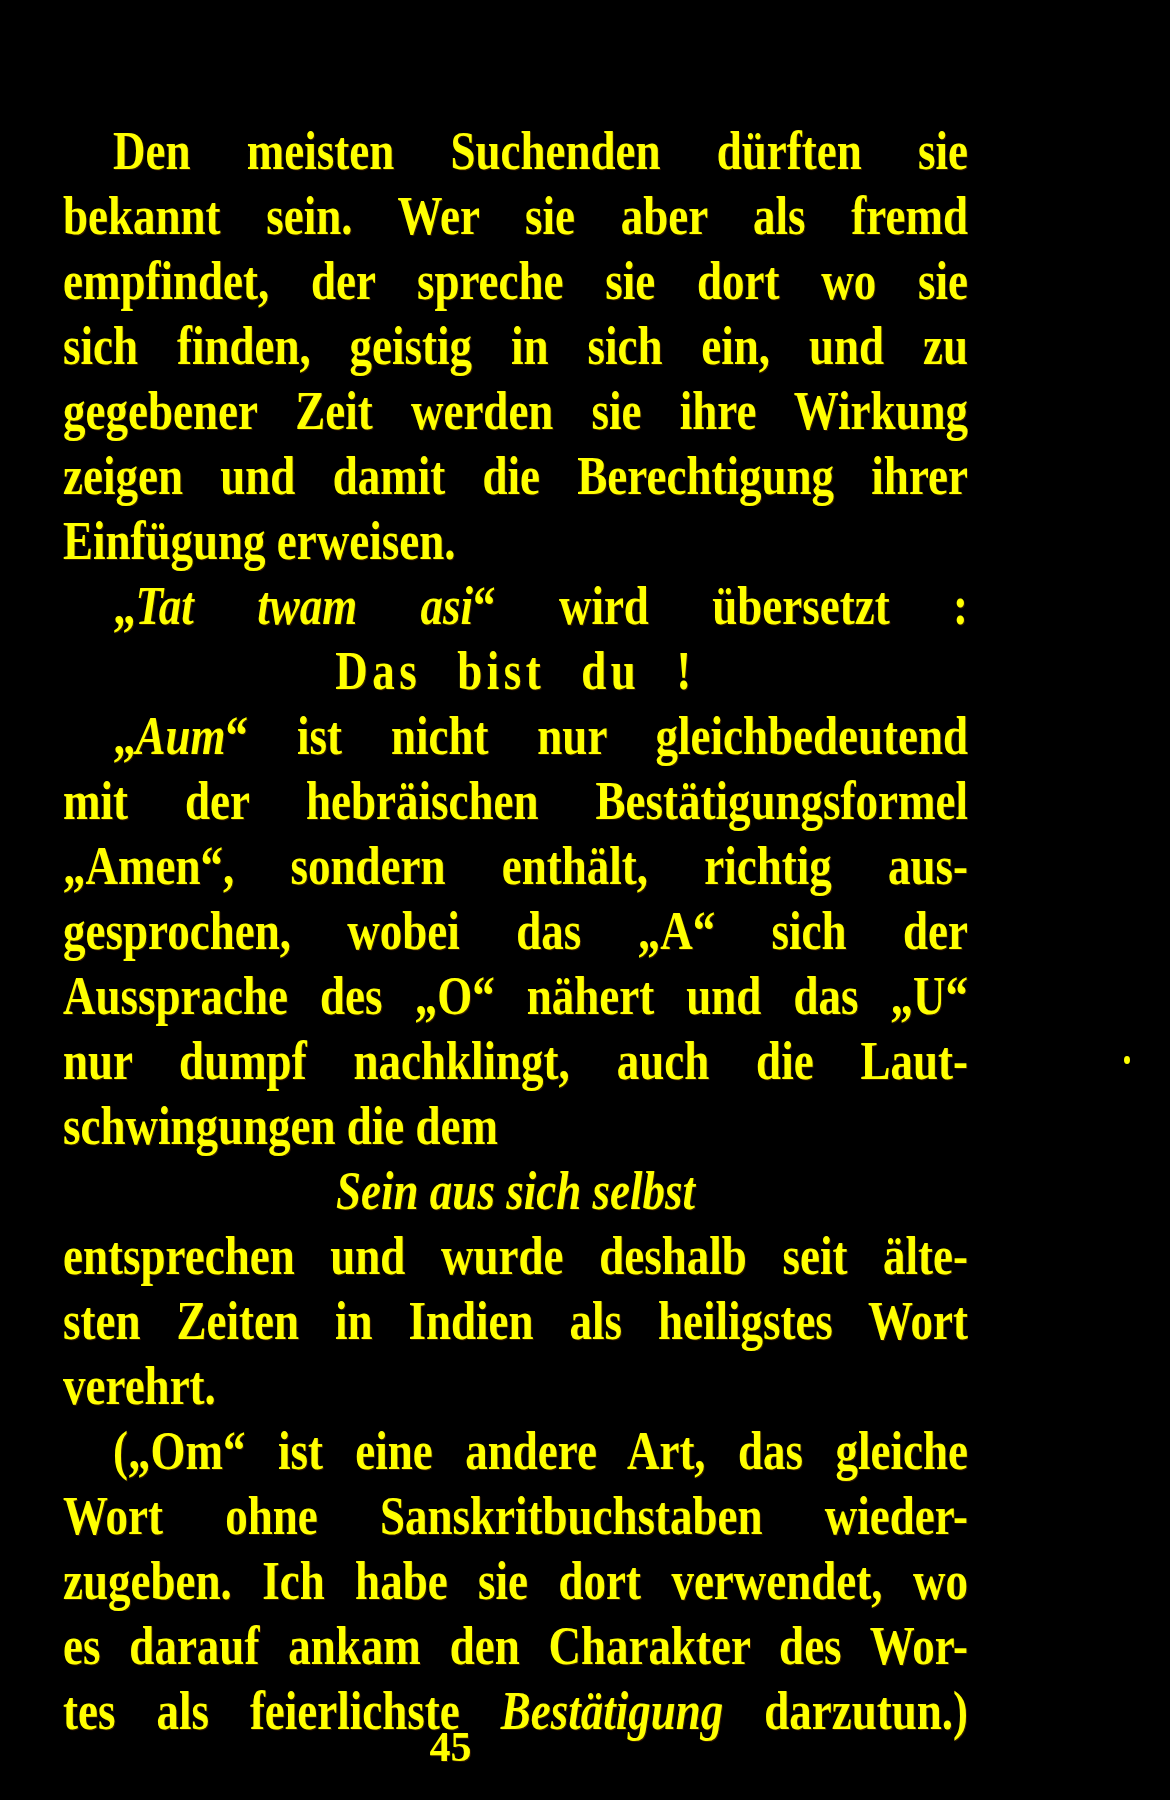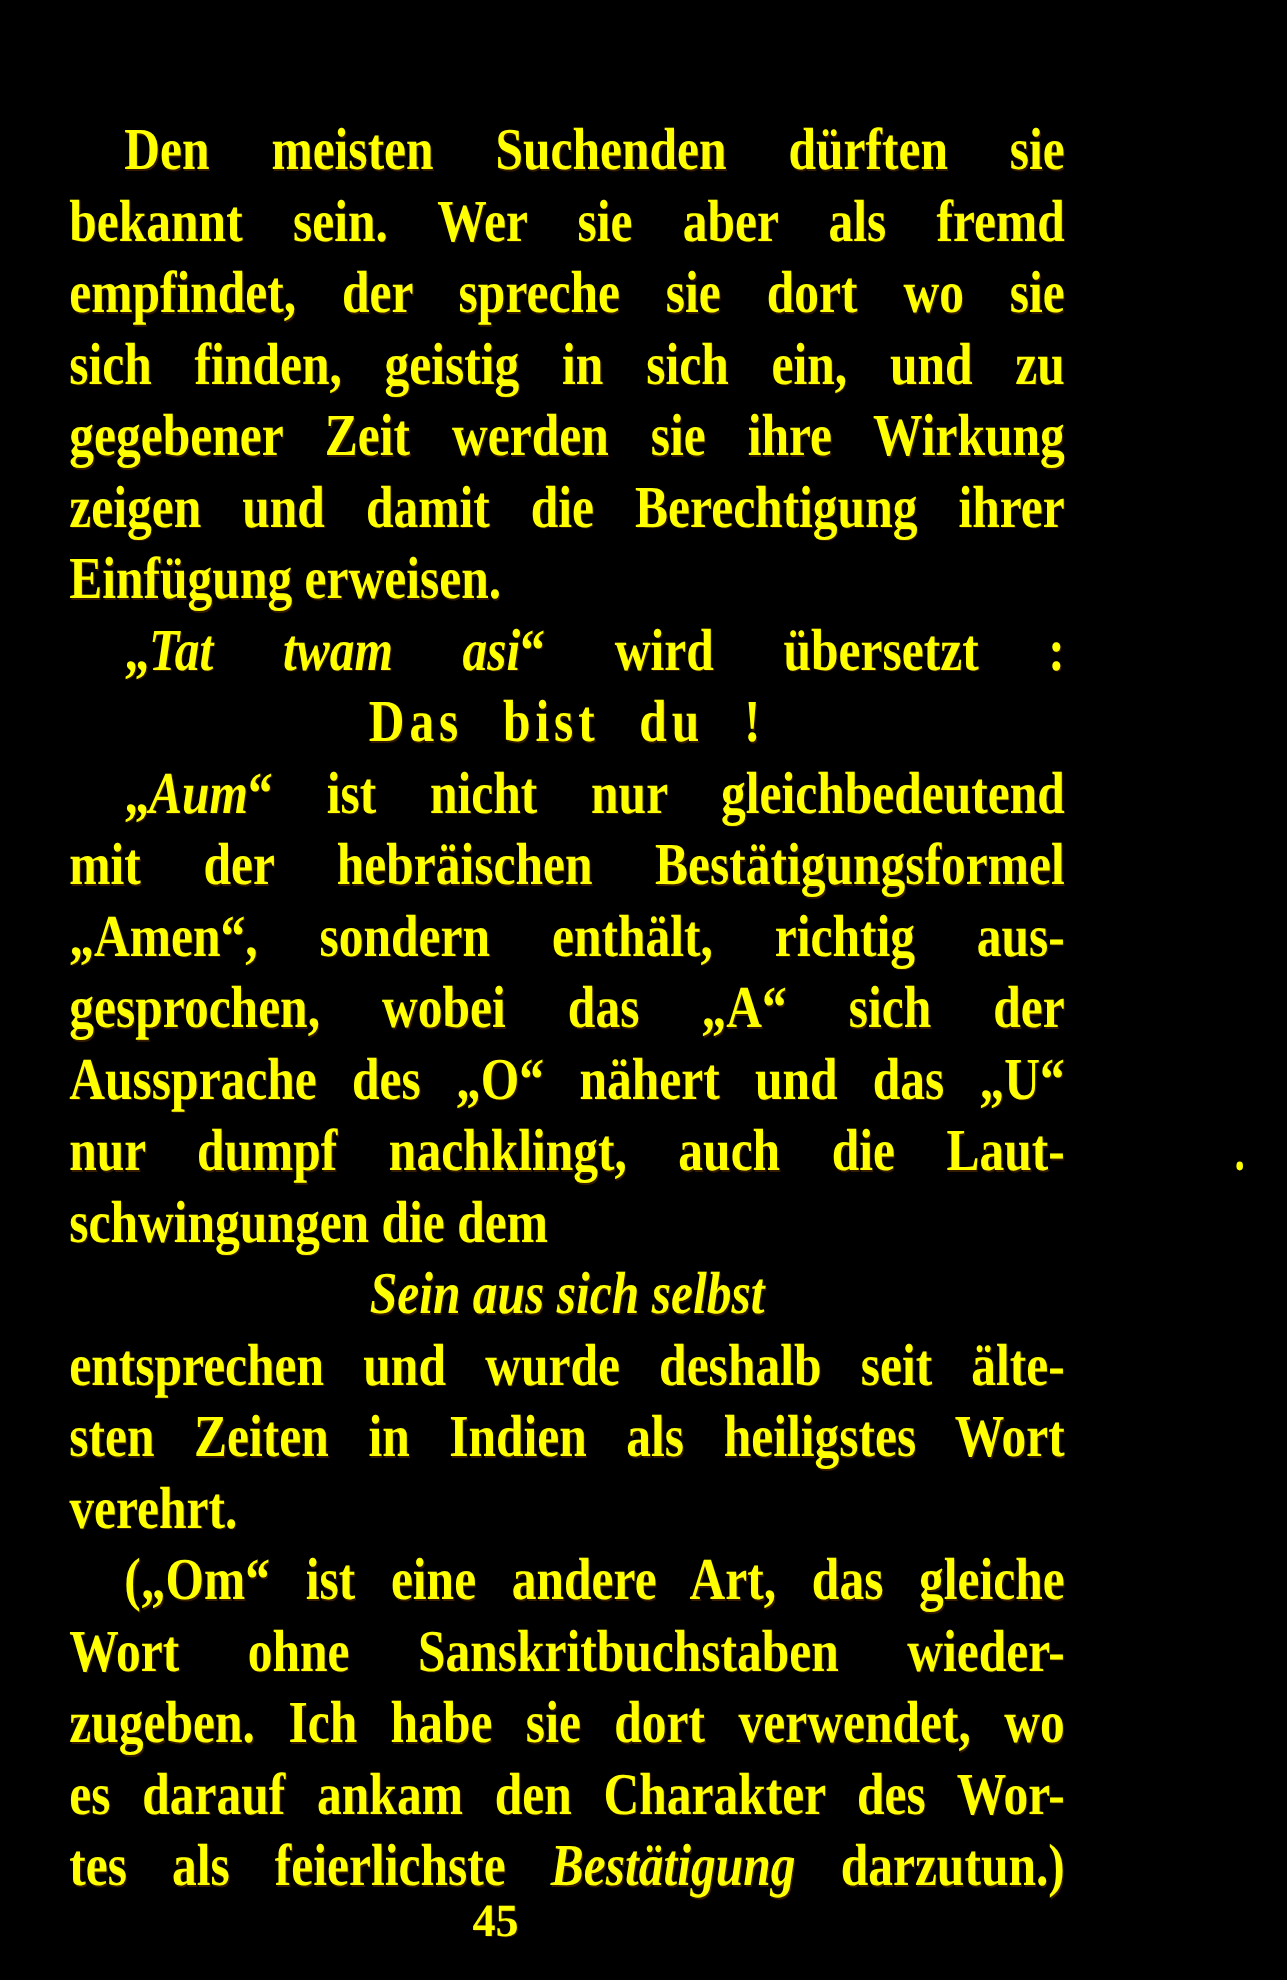--- a/index.html
+++ b/index.html
@@ -16,21 +16,21 @@
     font-family: "Liberation Serif", "DejaVu Serif", serif;
   }
   .page {
     position: absolute;
     inset: 0;
     background: var(--bg, #000000);
   }
   .text-block {
     position: absolute;
     left: 63px;
-    top: 104px;
+    top: 119px;
     width: 905px;
     color: var(--fg, #ffff00);
   }
   .line {
     height: 65px;
     line-height: 65px;
     font-size: 45px;
     font-weight: 700;
     overflow: hidden;
     transform: scaleY(1.2);

